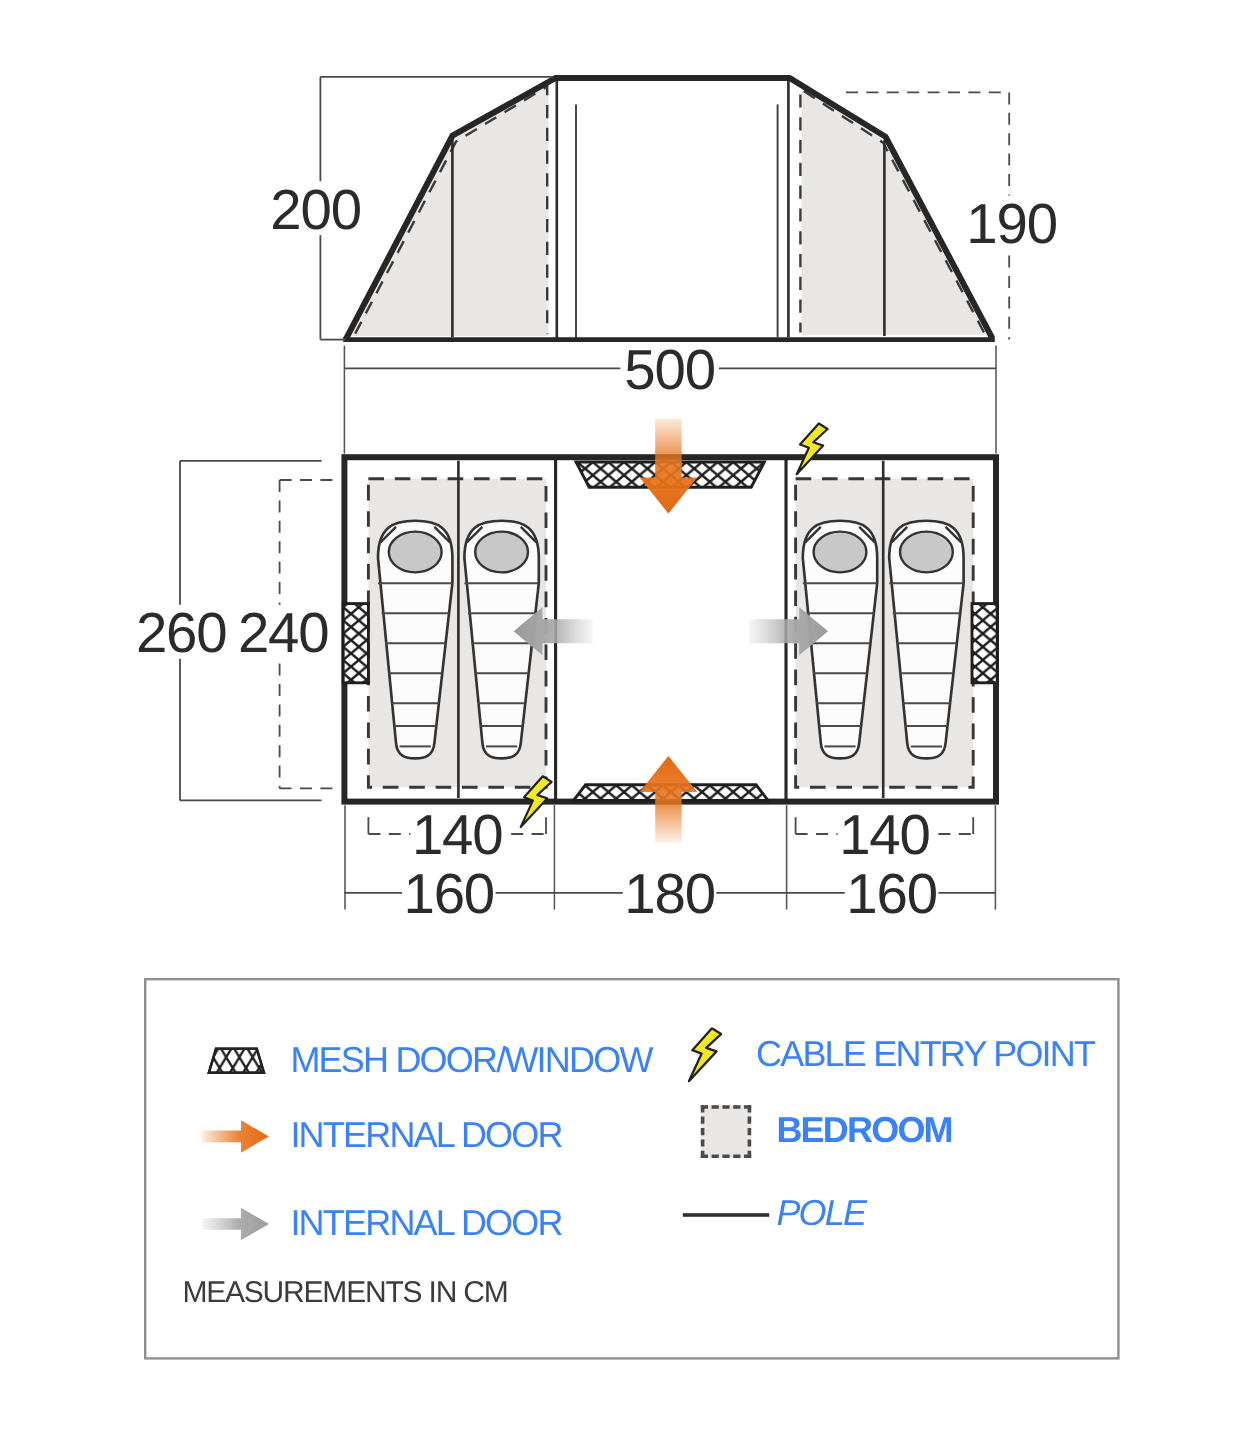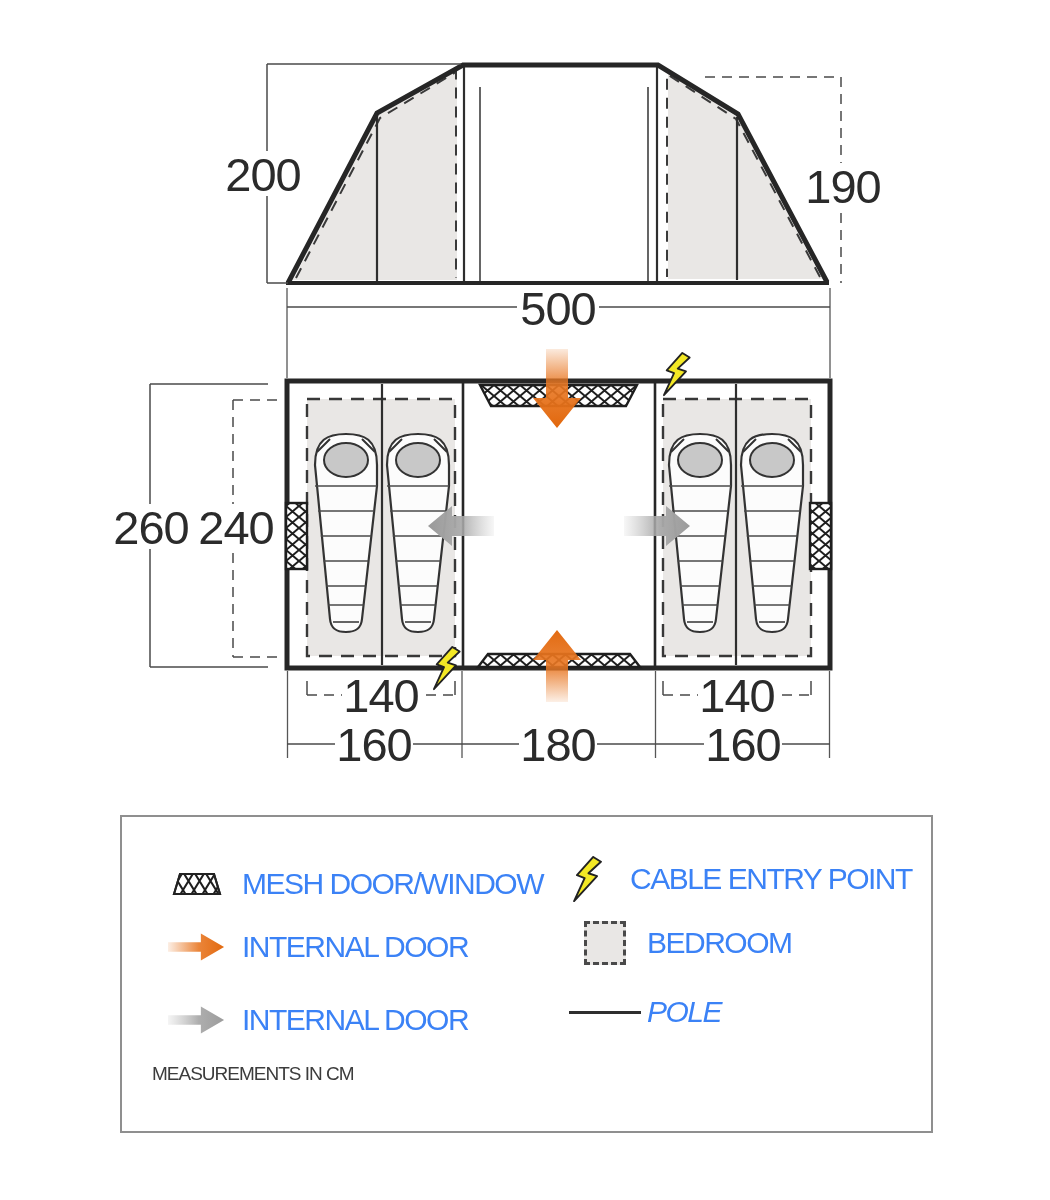--- a/index.html
+++ b/index.html
@@ -28,21 +28,21 @@
   .baghood{stroke:#333333;stroke-width:2;fill:none;}
   .baghead{fill:#c8c8c8;stroke:#333333;stroke-width:2;}
   .bolt{fill:#f3e825;stroke:#222222;stroke-width:2;stroke-linejoin:round;}
 
   
   .lg{position:absolute;left:120px;top:815px;width:813px;height:318px;
       border:2px solid #8f8f8f;background:#fff;box-sizing:border-box;}
   .lg-item{position:absolute;display:flex;align-items:center;height:52px;}
   .lg-ic{flex:none;display:flex;align-items:center;justify-content:center;}
   .lg-lb{font-size:30px;letter-spacing:-1.5px;color:#3b82f6;white-space:nowrap;}
-  .lg-note{position:absolute;left:30px;top:246px;font-size:19px;letter-spacing:-1px;color:#3c3c3c;}
+  .lg-note{position:absolute;left:30px;top:246px;font-size:25px;letter-spacing:-1px;color:#3c3c3c;}
   .bedswatch{width:42px;height:44px;background:#e9e7e5;border:3px dashed #4a4a4a;box-sizing:border-box;}
   .poleswatch{width:72px;height:3px;background:#2f2f2f;}
 </style>
 </head>
 <body>
 
 <div id="stage">
 
 <svg width="1050" height="800" viewBox="0 0 1050 800">
   <defs>
@@ -246,21 +246,21 @@
             <stop offset="0.55" stop-color="#e87723" stop-opacity="0.9"></stop>
             <stop offset="1" stop-color="#e2690f"></stop>
           </linearGradient>
         </defs>
         <path d="M0,12 L34,12 L34,3 L58,17 L34,31 L34,22 L0,22 Z" fill="url(#gLO)"></path>
       </svg>
     </span>
     <span class="lg-lb">INTERNAL DOOR</span>
   </div>
 
-  <div class="lg-item" style="left:440px;top:100px;">
+  <div class="lg-item" style="left:440px;top:100px;font-weight:bold;">
     <span class="lg-ic" style="width:85px;">
       <span class="bedswatch"></span>
     </span>
     <span class="lg-lb">BEDROOM</span>
   </div>
 
   <div class="lg-item" style="left:30px;top:177px;">
     <span class="lg-ic" style="width:90px;">
       <svg width="58" height="34" viewBox="0 0 60 34">
         <defs>

